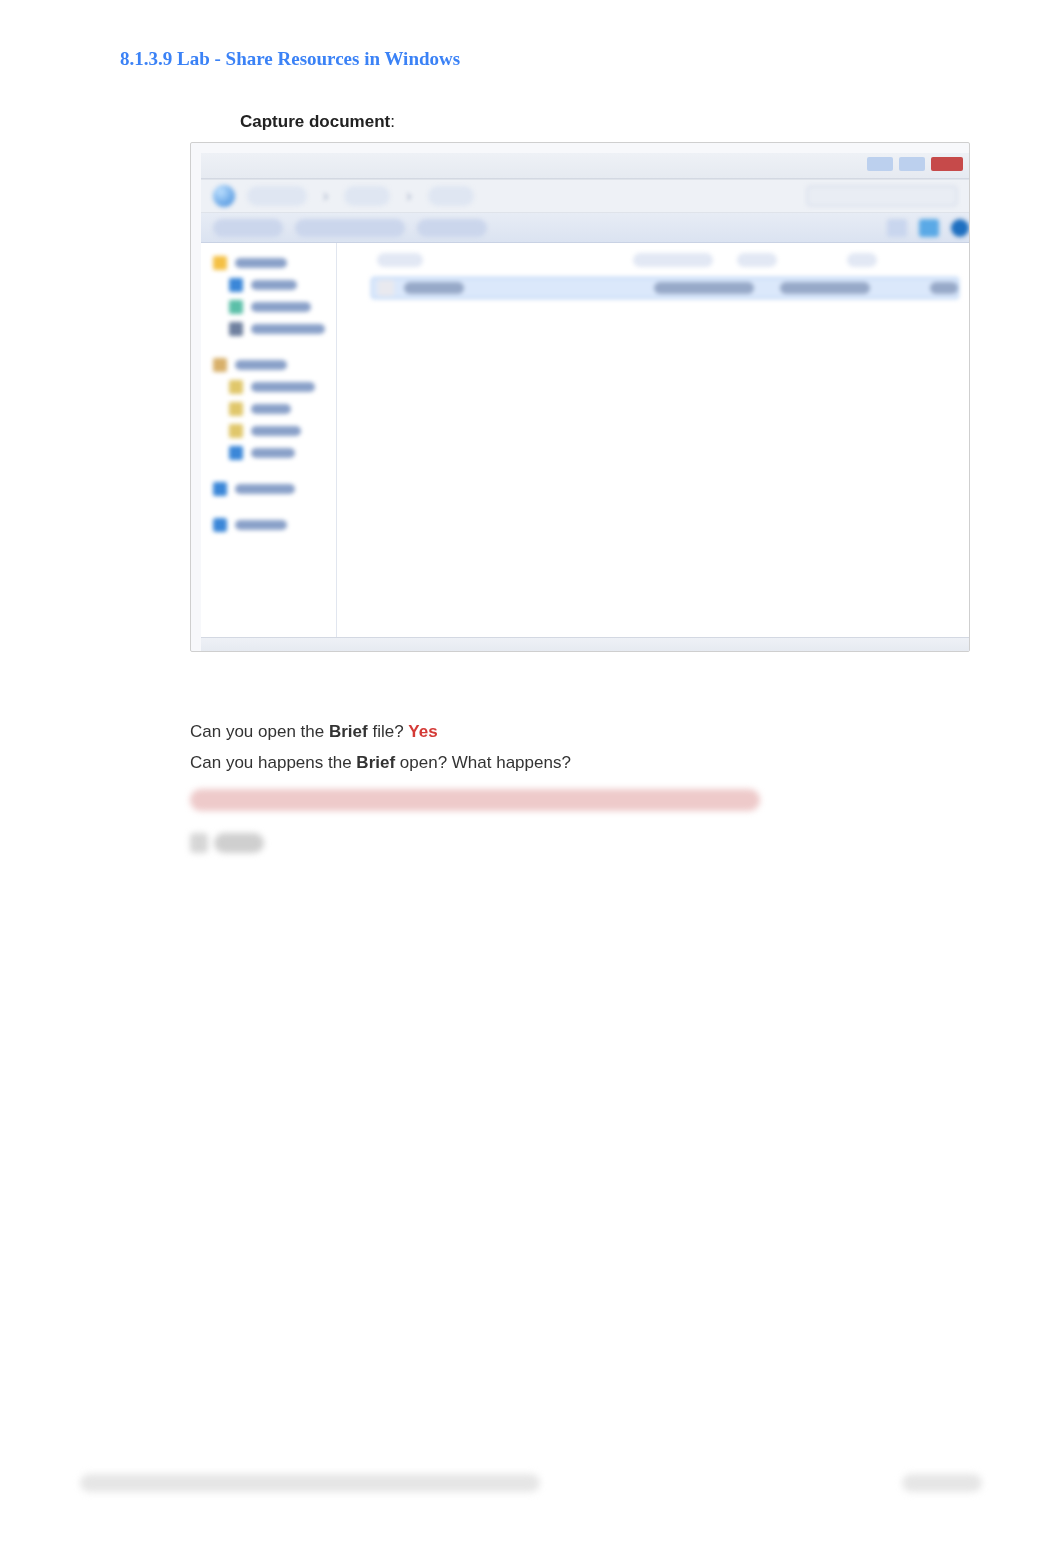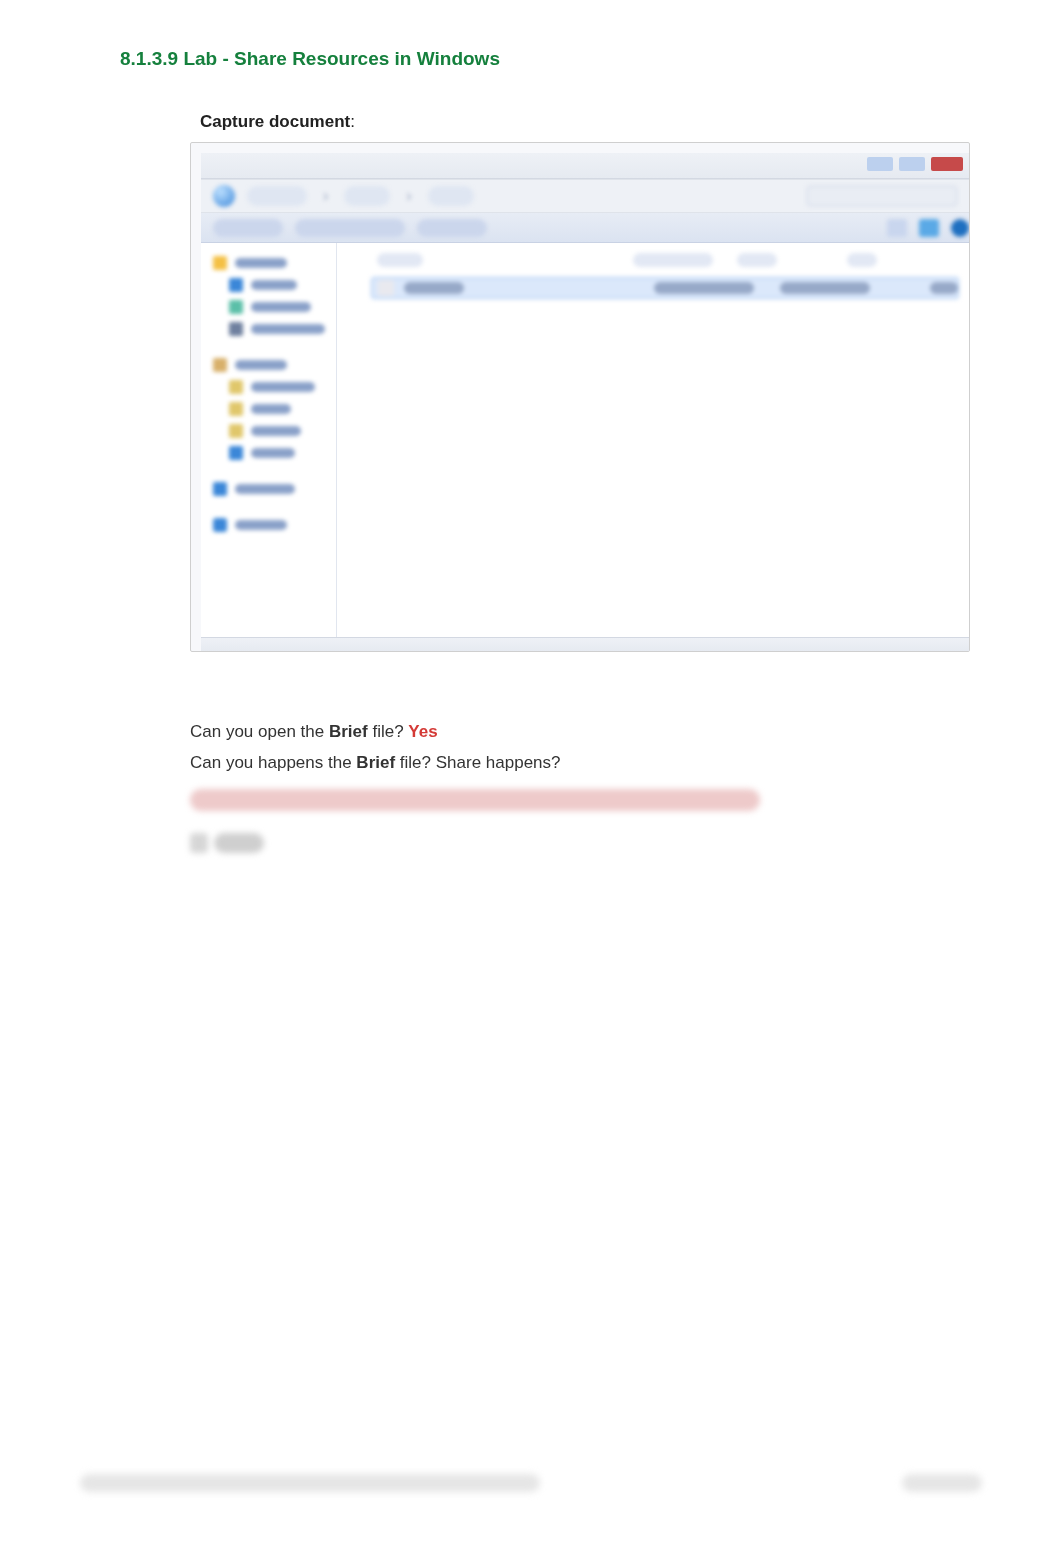--- a/index.html
+++ b/index.html
@@ -1,22 +1,22 @@
 <!DOCTYPE html>
 <html><head>
   <meta charset="utf-8">
   <style>
     * { box-sizing: border-box; margin: 0; padding: 0; }
     html, body { width: 1062px; background: #fff; font-family: Arial, Helvetica, sans-serif; color: #222; }
     .page { width: 1062px; min-height: 1556px; padding: 48px 80px 40px 80px; position: relative; }
 
-    .doc-title { font-size: 19px; font-weight: 700; margin: 0 0 42px 40px; color: #15803d; }
+    .doc-title { font-size: 19px; font-weight: 700; margin: 0 0 42px 40px; color: #3b82f6; font-family: Liberation Serif, serif; }
 
     .section-label { font-size: 17px; margin: 20px 0 10px 120px; }
-    .section-label b { font-weight: 700; }
+    .section-label b { font-weight: 700; margin-left: 40px; }
 
     
     .shot { margin: 6px 0 0 110px; width: 780px; height: 510px; border: 1px solid #cfcfcf; border-radius: 2px; background: #f7f8fb; position: relative; overflow: hidden; filter: blur(0.2px); }
 
     
     .win-bar { position: absolute; left: 10px; right: 0; top: 10px; height: 26px; background: linear-gradient(#eef1f6, #e6eaf1); border-bottom: 1px solid #d3d8e2; }
     .win-ctrl { position: absolute; right: 6px; top: 4px; display: flex; gap: 6px; }
     .win-btn { width: 26px; height: 14px; background: #bcd0ee; border-radius: 2px; }
     .win-btn.close { background: #c64a4a; width: 32px; }
 
@@ -198,21 +198,21 @@
     </div>
 
     <div class="status"></div>
   </div>
 
   <div class="qa">
     <div>
       <span>Can you open the </span><b>Brief</b><span> file? </span><span class="red">Yes</span>
     </div>
     <div>
-      <span>Can you happens the </span><b>Brief</b><span> file? Share happens?</span>
+      <span>Can you happens the </span><b>Brief</b><span> open? What happens?</span>
     </div>
   </div>
 
   <div class="blur-red"></div>
 
   <div class="blur-step">
       <span></span>
       <span></span>
     </div>
 

